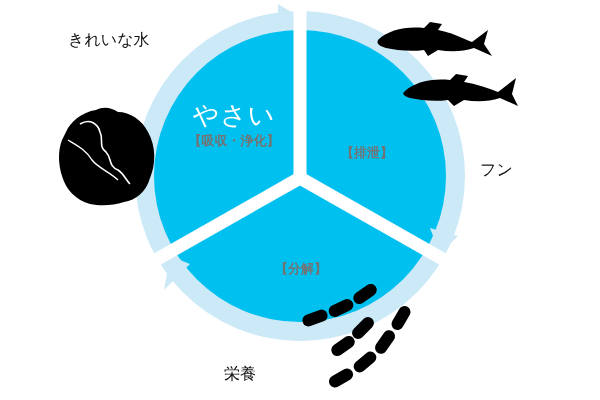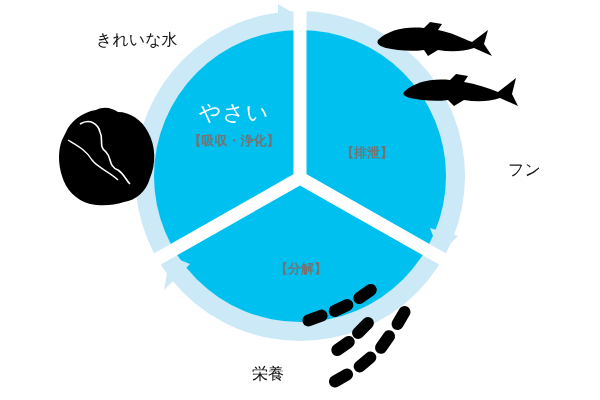--- a/index.html
+++ b/index.html
@@ -1,21 +1,21 @@
 <!DOCTYPE html>
 <html><head>
 <meta charset="utf-8">
 <style>
   html, body { margin: 0; padding: 0; background: #ffffff; }
   body { width: 600px; height: 400px; position: relative; overflow: hidden;
          font-family: "DejaVu Sans", "Liberation Sans", sans-serif; }
   #diagram { position: absolute; left: 0; top: 0; width: 600px; height: 400px; }
-  .seg-title { position: absolute; color: #ffffff; font-size: 22px; text-align: center; width: 140px; letter-spacing: 1px; }
+  .seg-title { position: absolute; color: #ffffff; font-size: 26px; text-align: center; width: 140px; letter-spacing: 1px; }
   .seg-sub { position: absolute; color: #737373; font-size: 13px; text-align: center; width: 140px; font-weight: bold; }
-  .ext-label { position: absolute; color: #111111; font-size: 16px; margin-left: 28px; }
+  .ext-label { position: absolute; color: #111111; font-size: 16px; }
 </style>
 </head>
 <body>
 
 <div id="diagram">
   <svg width="600" height="400" viewBox="0 0 600 400">
 
     <circle cx="300" cy="176" r="165" fill="#cce9f8"></circle>
 
     <circle cx="300" cy="176" r="146" fill="#00c0ef"></circle>

